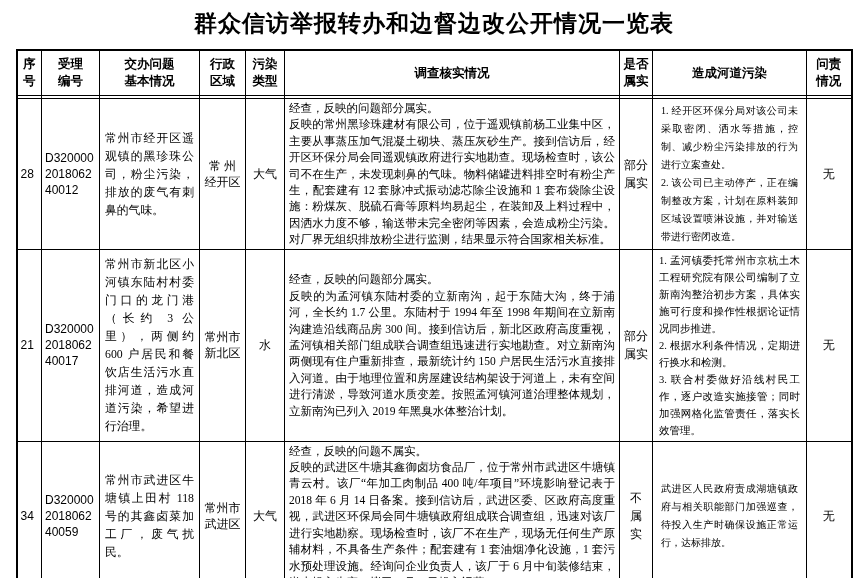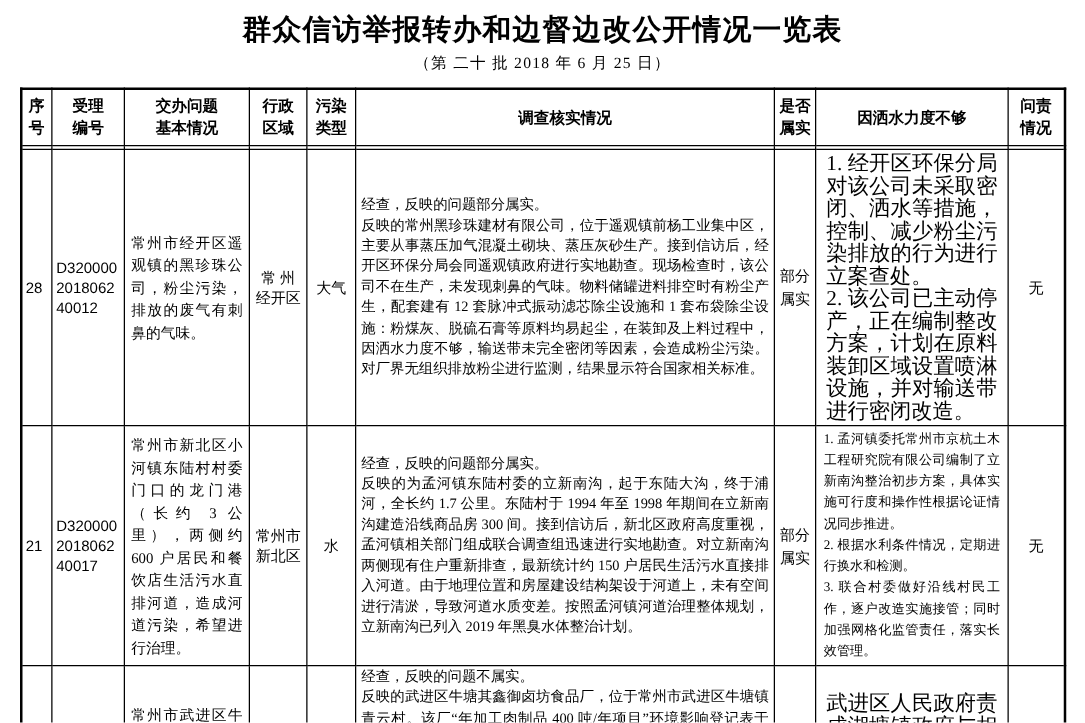--- a/index.html
+++ b/index.html
@@ -76,37 +76,36 @@
   td.c-invest {
     text-align: justify;
     font-size: 11.5px;
     line-height: 16.4px;
     padding: 1px 4px;
     vertical-align: middle;
     font-family: Liberation Serif, serif;
   }
   td.c-action {
     text-align: justify;
-    font-size: 17px;
+    font-size: 10px;
     line-height: 18px;
     padding: 2px 8px;
   }
   td.c-action.small {
     font-size: 10.5px;
     line-height: 17px;
     padding: 2px 6px;
   }
   td.c-verdict, td.c-acct { text-align: center; font-size: 12px; line-height: 18px; }
 </style>
 </head>
 <body>
 
 <div class="page">
   <div class="title">群众信访举报转办和边督边改公开情况一览表</div>
-  <div class="subtitle">（第 二十 批  2018 年 6 月 25 日）</div>
 
   <table class="report">
     <colgroup>
       <col style="width:25px">
         <col style="width:58px">
         <col style="width:100px">
       <col style="width:46px">
         <col style="width:39px">
         <col style="width:335px">
       <col style="width:33px">
@@ -121,21 +120,21 @@
 编号</th>
         <th>交办问题
 基本情况</th>
         <th>行政
 区域</th>
         <th>污染
 类型</th>
         <th>调查核实情况</th>
         <th>是否
 属实</th>
-        <th>因洒水力度不够</th>
+        <th>造成河道污染</th>
         <th>问责
 情况</th>
       </tr>
       <tr class="gap">
         <td></td>
           <td></td>
           <td></td>
           <td></td>
           <td></td>
           <td></td>

